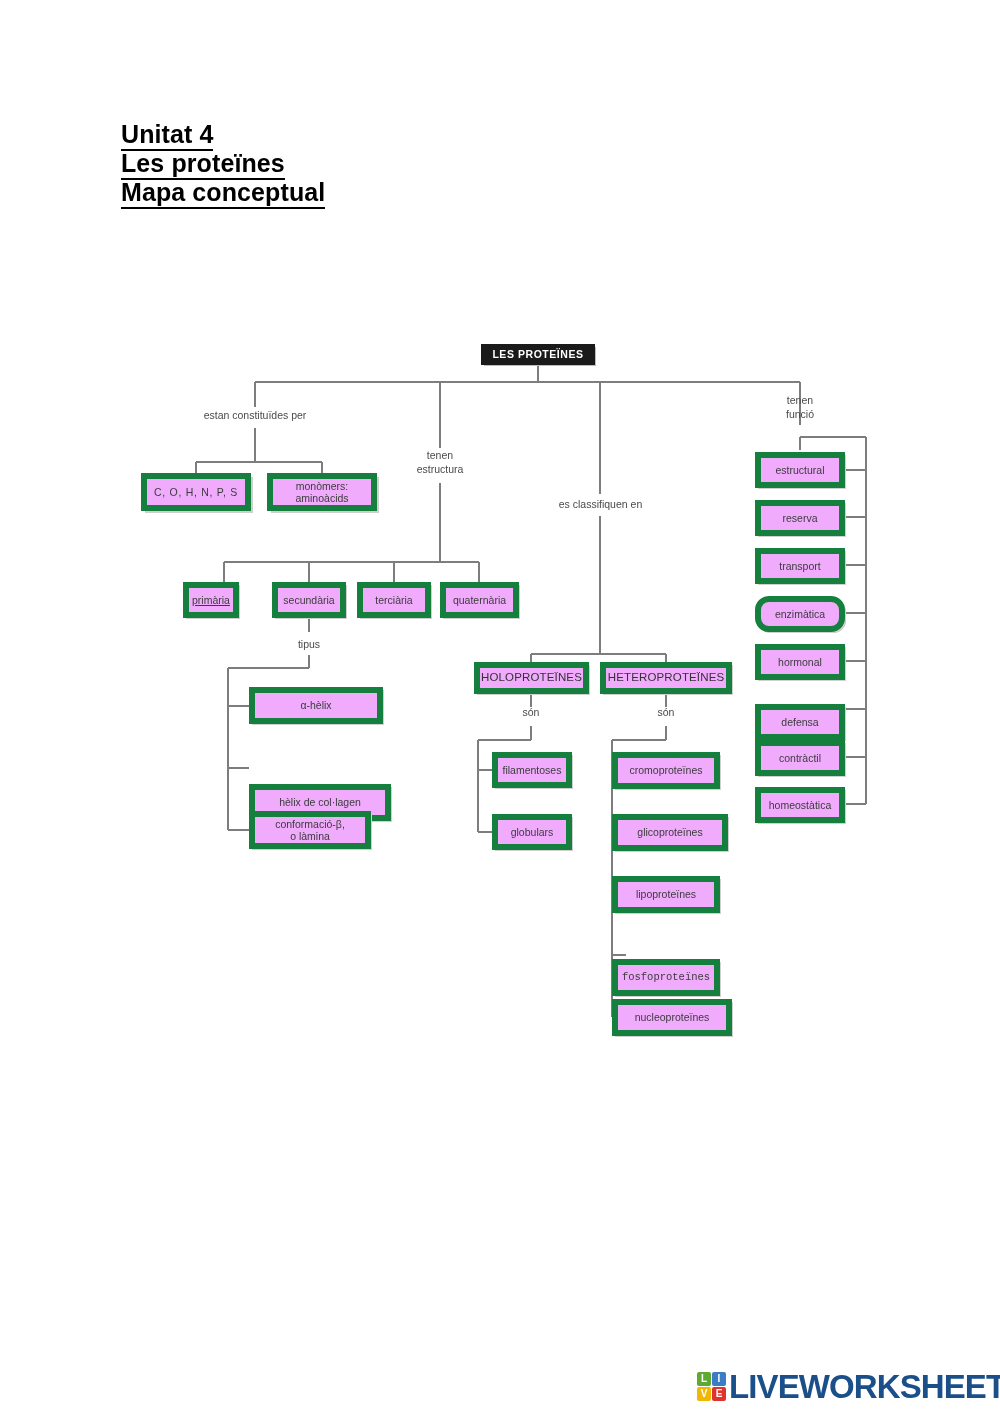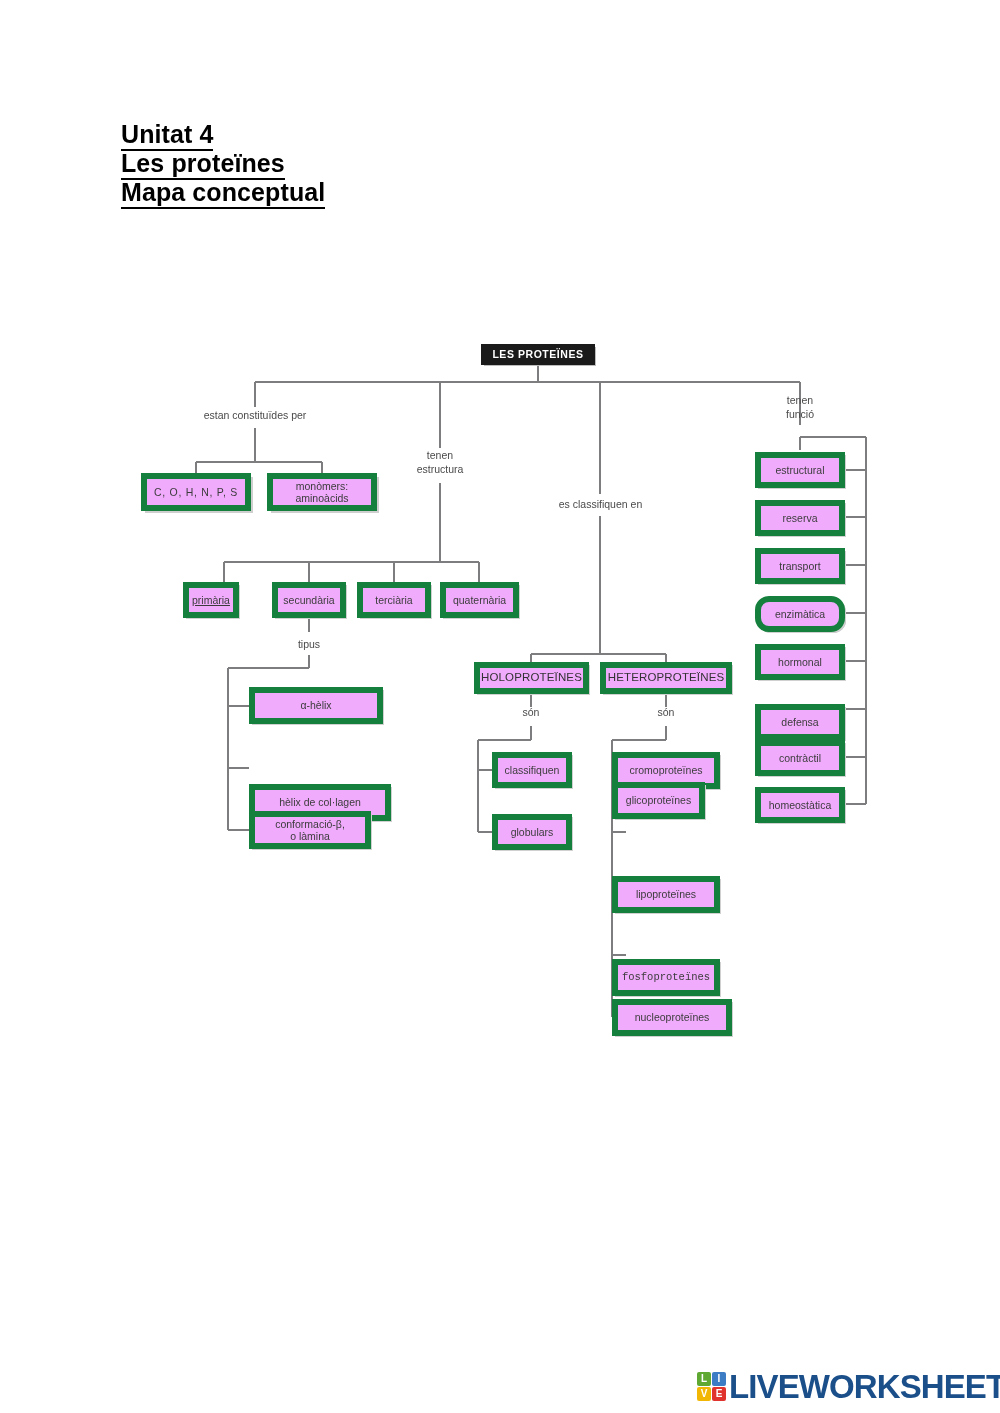--- a/index.html
+++ b/index.html
@@ -175,25 +175,25 @@
     <div class="node" style="left:440px;top:582px;width:79px;height:36px;">quaternària</div>
 
     <div class="node" style="left:249px;top:687px;width:134px;height:37px;">α-hèlix</div>
     <div class="node" style="left:249px;top:784px;width:142px;height:37px;">hèlix de col·lagen</div>
     <div class="node" style="left:249px;top:811px;width:122px;height:38px;white-space:pre-line;">conformació-β,
 o làmina</div>
 
     <div class="node big" style="left:474px;top:662px;width:115px;height:32px;">HOLOPROTEÏNES</div>
     <div class="node big" style="left:600px;top:662px;width:132px;height:32px;">HETEROPROTEÏNES</div>
 
-    <div class="node" style="left:492px;top:752px;width:80px;height:36px;">classifiquen</div>
+    <div class="node" style="left:492px;top:752px;width:80px;height:36px;">filamentoses</div>
     <div class="node" style="left:492px;top:814px;width:80px;height:36px;">globulars</div>
 
     <div class="node" style="left:612px;top:752px;width:108px;height:37px;">cromoproteïnes</div>
-    <div class="node" style="left:612px;top:782px;width:93px;height:37px;">glicoproteïnes</div>
+    <div class="node" style="left:612px;top:814px;width:116px;height:37px;">glicoproteïnes</div>
     <div class="node" style="left:612px;top:876px;width:108px;height:37px;">lipoproteïnes</div>
     <div class="node" style="left:612px;top:959px;width:108px;height:37px;font-family:Liberation Mono, monospace;">fosfoproteïnes</div>
     <div class="node" style="left:612px;top:999px;width:120px;height:37px;">nucleoproteïnes</div>
 
     <div class="node" style="left:755px;top:452px;width:90px;height:36px;">estructural</div>
     <div class="node" style="left:755px;top:500px;width:90px;height:36px;">reserva</div>
     <div class="node" style="left:755px;top:548px;width:90px;height:36px;">transport</div>
     <div class="node" style="left:755px;top:596px;width:90px;height:36px;border-radius:14px;">enzimàtica</div>
     <div class="node" style="left:755px;top:644px;width:90px;height:36px;">hormonal</div>
     <div class="node" style="left:755px;top:692px;width:90px;height:36px;margin-top:12px;">defensa</div>

